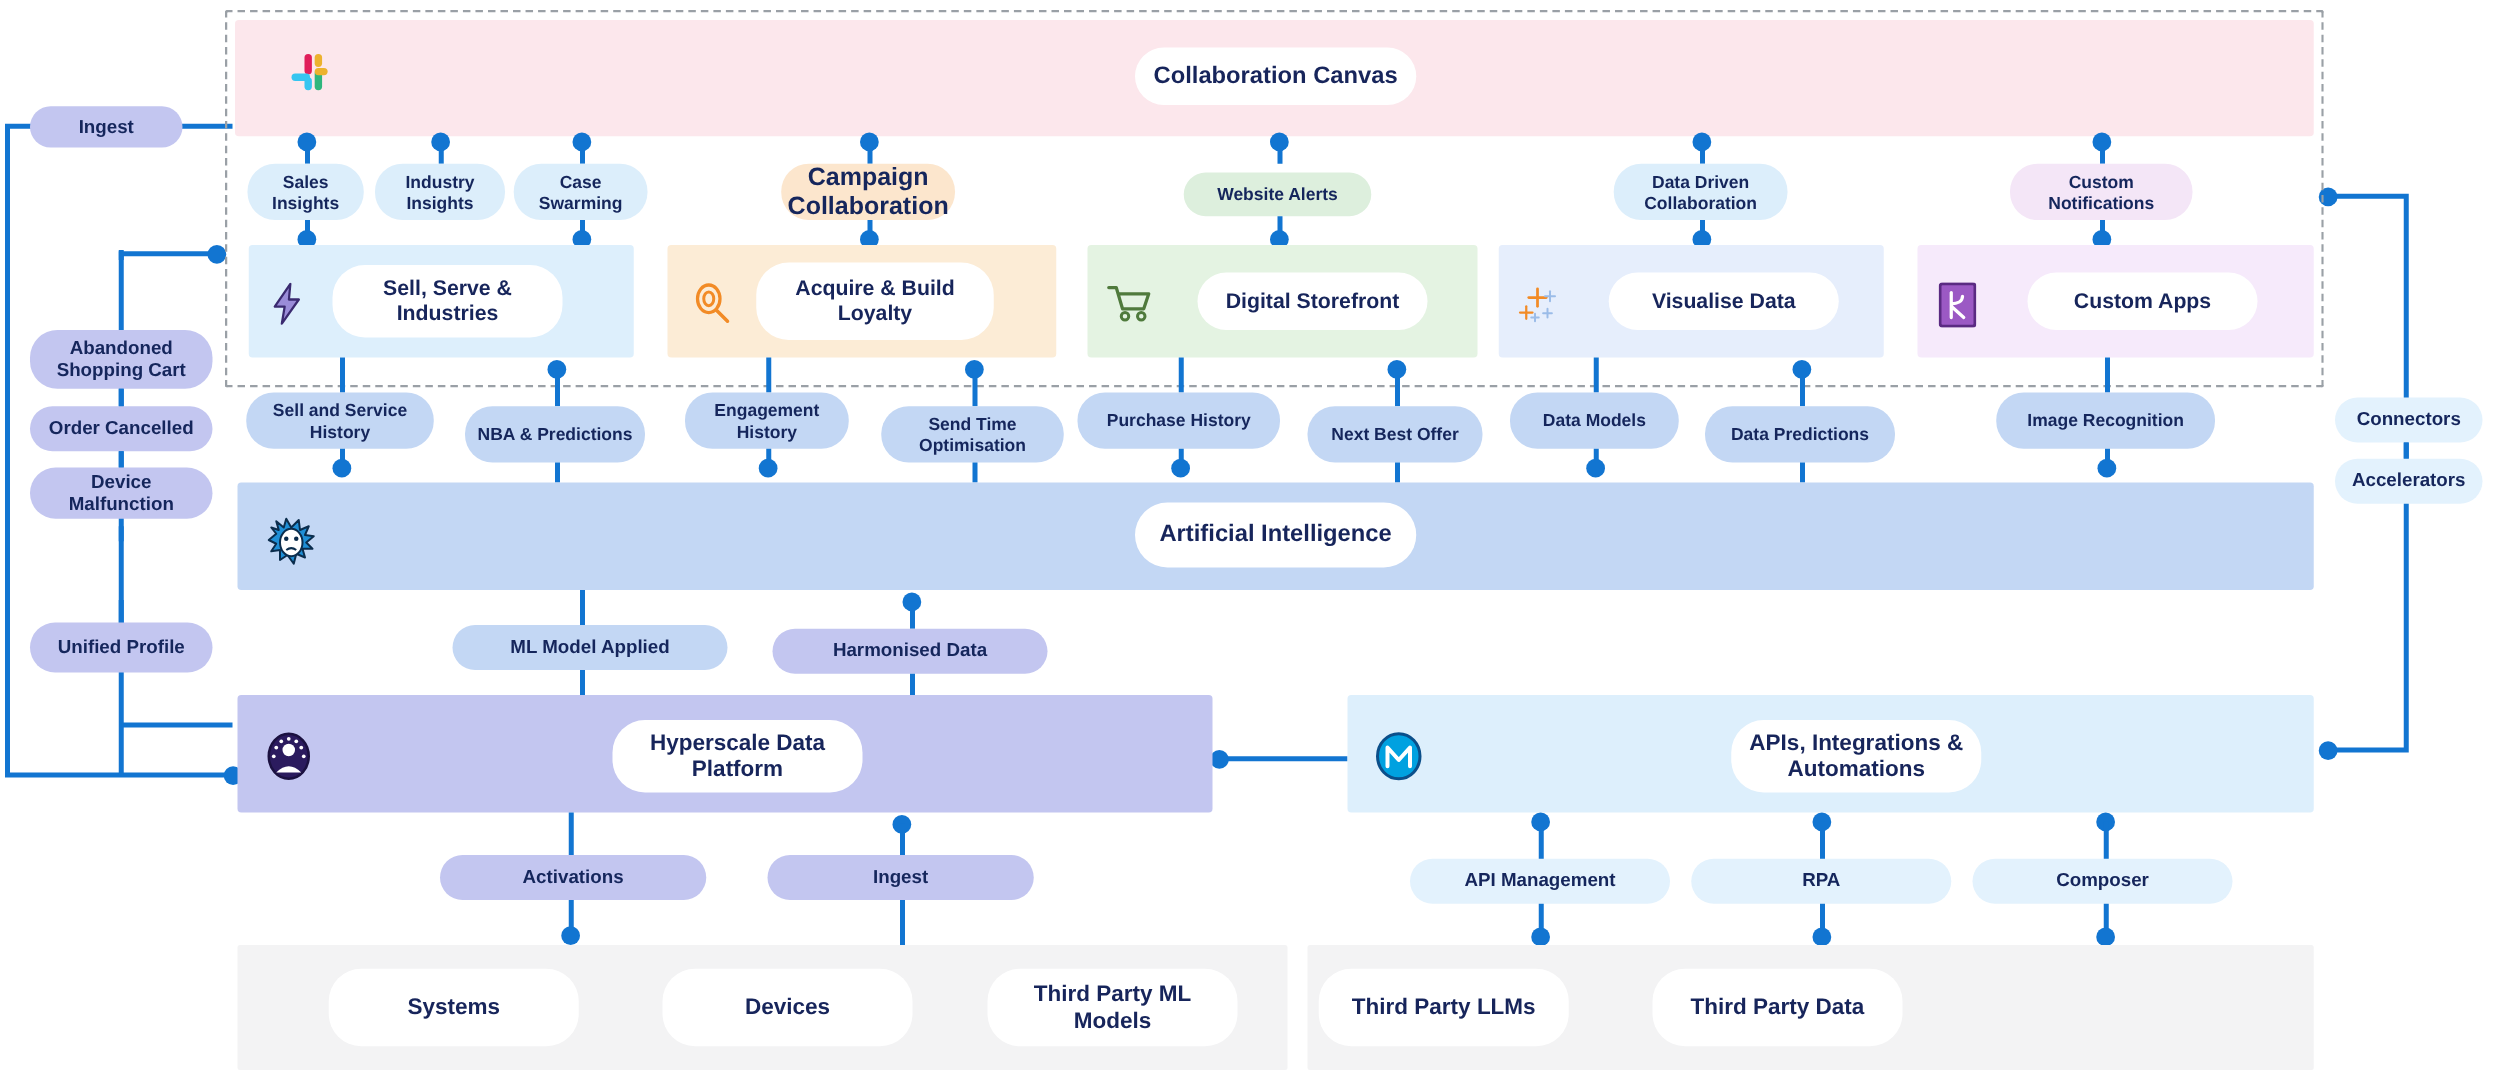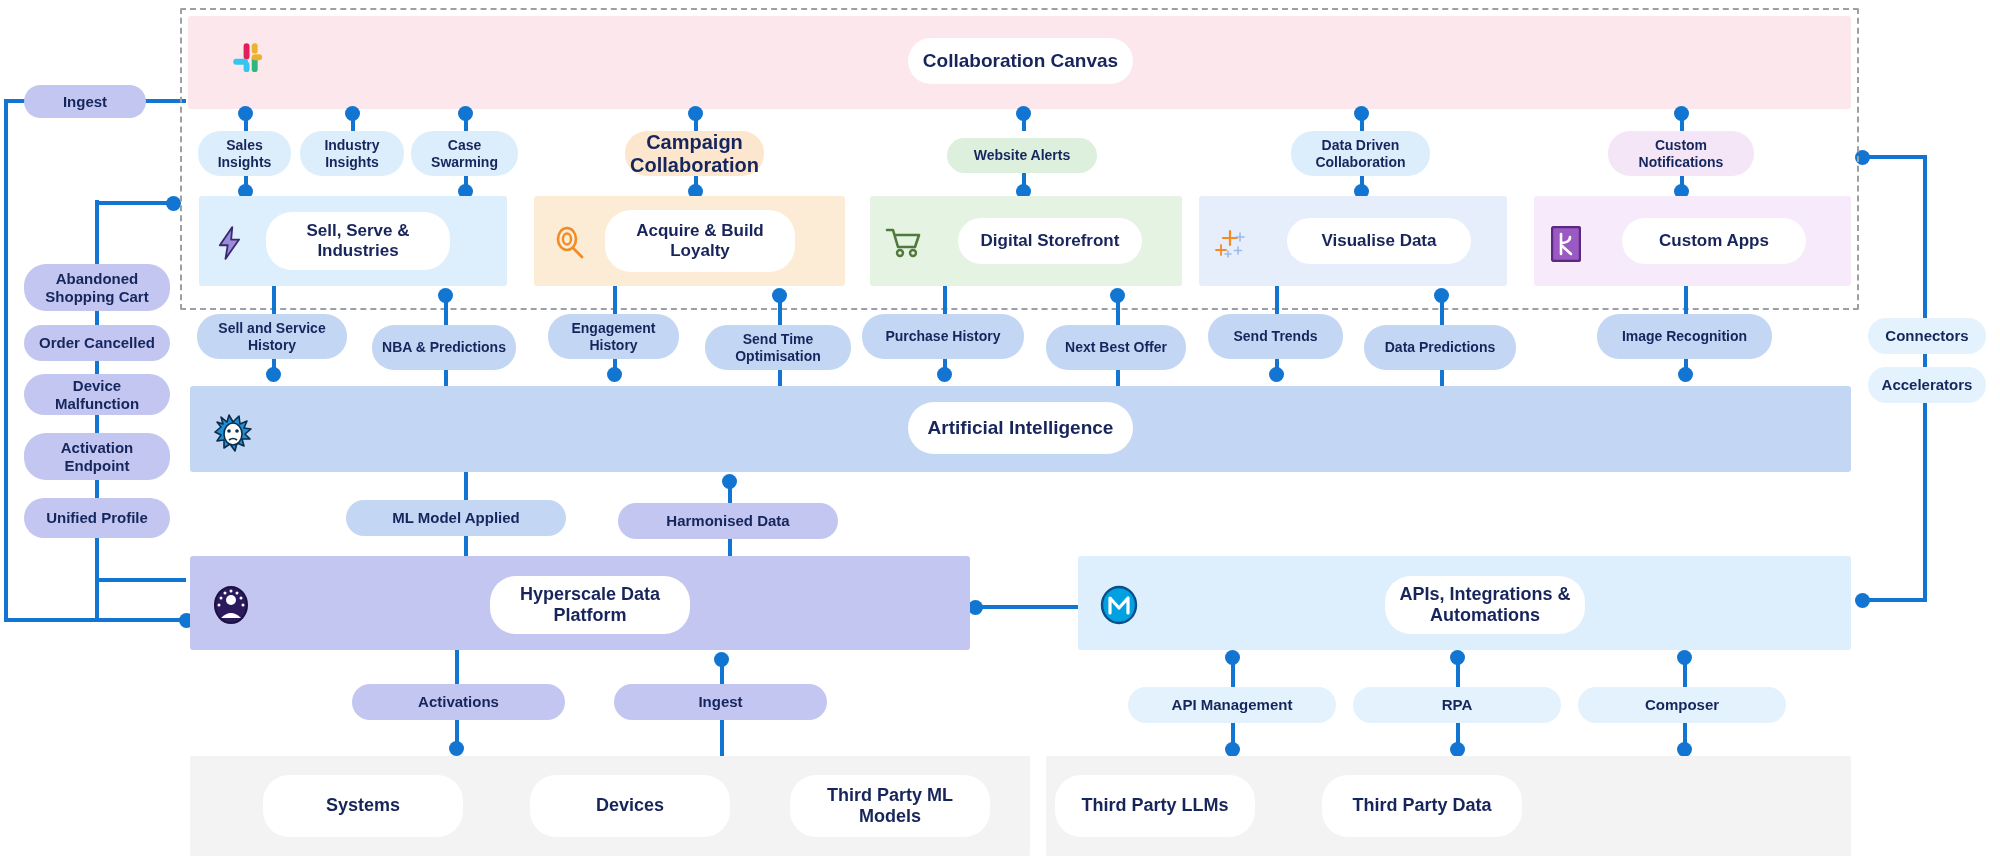--- a/index.html
+++ b/index.html
@@ -120,21 +120,20 @@
 
   <div class="abs pill pill-periwinkle" style="left:24px;top:264px;width:146px;height:47px;font-size:15px;">Abandoned Shopping Cart</div>
   <div class="abs vline" style="left:95px;top:311px;height:14px;"></div>
 
   <div class="abs pill pill-periwinkle" style="left:24px;top:325px;width:146px;height:36px;font-size:15px;">Order Cancelled</div>
   <div class="abs vline" style="left:95px;top:361px;height:13px;"></div>
 
   <div class="abs pill pill-periwinkle" style="left:24px;top:374px;width:146px;height:41px;font-size:15px;">Device Malfunction</div>
   <div class="abs vline" style="left:95px;top:421px;height:12px;"></div>
 
-  <div class="abs pill pill-periwinkle" style="left:24px;top:433px;width:146px;height:47px;font-size:15px;">Activation Endpoint</div>
   <div class="abs vline" style="left:95px;top:480px;height:26px;"></div>
 
   <div class="abs pill pill-periwinkle" style="left:24px;top:498px;width:146px;height:40px;font-size:15px;">Unified Profile</div>
 
   <div class="abs pill pill-palest" style="left:1868px;top:318px;width:118px;height:36px;font-size:15px;">Connectors</div>
   <div class="abs vline" style="left:1923px;top:354px;height:13px;"></div>
   <div class="abs pill pill-palest" style="left:1868px;top:367px;width:118px;height:36px;font-size:15px;">Accelerators</div>
 
   <div class="abs dashed-group" style="left:180px;top:8px;width:1679px;height:302px;"></div>
 
@@ -277,21 +276,21 @@
   <div class="abs pill pill-midblue" style="left:862px;top:314px;width:162px;height:45px;font-size:14px;">Purchase History</div>
   <div class="abs vline" style="left:943px;top:359px;height:14px;"></div>
   <div class="abs knob" style="left:937px;top:367px;"></div>
 
   <div class="abs knob" style="left:1110px;top:288px;"></div>
   <div class="abs vline" style="left:1116px;top:295px;height:30px;"></div>
   <div class="abs pill pill-midblue" style="left:1046px;top:325px;width:140px;height:45px;font-size:14px;">Next Best Offer</div>
   <div class="abs vline" style="left:1116px;top:370px;height:16px;"></div>
 
   <div class="abs vline" style="left:1275px;top:286px;height:28px;"></div>
-  <div class="abs pill pill-midblue" style="left:1208px;top:314px;width:135px;height:45px;font-size:14px;">Send Trends</div>
+  <div class="abs pill pill-midblue" style="left:1208px;top:314px;width:135px;height:45px;font-size:14px;">Data Models</div>
   <div class="abs vline" style="left:1275px;top:359px;height:14px;"></div>
   <div class="abs knob" style="left:1269px;top:367px;"></div>
 
   <div class="abs knob" style="left:1434px;top:288px;"></div>
   <div class="abs vline" style="left:1440px;top:295px;height:30px;"></div>
   <div class="abs pill pill-midblue" style="left:1364px;top:325px;width:152px;height:45px;font-size:14px;">Data Predictions</div>
   <div class="abs vline" style="left:1440px;top:370px;height:16px;"></div>
 
   <div class="abs vline" style="left:1684px;top:286px;height:28px;"></div>
   <div class="abs pill pill-midblue" style="left:1597px;top:314px;width:175px;height:45px;font-size:14px;">Image Recognition</div>
@@ -304,21 +303,21 @@
       <path d="M8 14 L4 9 L10 11 L8 4 L14 9 L16 2 L20 9 L26 3 L27 11 L34 8 L31 15 L38 16 L32 21 L37 26 L29 26 L31 33 L24 30 L22 38 L17 31 L11 35 L11 27 L4 28 L8 22 L2 19 Z" fill="#1f8fd6" stroke="#0b2d4d" stroke-width="1.6" stroke-linejoin="round"></path>
       <ellipse cx="20" cy="21" rx="9" ry="11" fill="#ffffff" stroke="#0b2d4d" stroke-width="1.6"></ellipse>
       <circle cx="16" cy="18" r="1.8" fill="#0b2d4d"></circle>
       <circle cx="24" cy="18" r="1.8" fill="#0b2d4d"></circle>
       <path d="M16 27 Q20 24 24 27" stroke="#0b2d4d" stroke-width="1.6" fill="none"></path>
     </svg>
   </div>
   <div class="abs capsule" style="left:908px;top:402px;width:225px;height:52px;font-size:19px;">Artificial Intelligence</div>
 
   <div class="abs vline" style="left:464px;top:472px;height:28px;"></div>
-  <div class="abs pill pill-midblue" style="left:346px;top:500px;width:220px;height:36px;font-size:15px;">ML Model Applied</div>
+  <div class="abs pill pill-midblue" style="left:362px;top:500px;width:220px;height:36px;font-size:15px;">ML Model Applied</div>
   <div class="abs vline" style="left:464px;top:536px;height:20px;"></div>
 
   <div class="abs knob" style="left:722px;top:474px;"></div>
   <div class="abs vline" style="left:728px;top:481px;height:22px;"></div>
   <div class="abs pill pill-periwinkle" style="left:618px;top:503px;width:220px;height:36px;font-size:15px;">Harmonised Data</div>
   <div class="abs vline" style="left:728px;top:539px;height:17px;"></div>
 
   <div class="abs band" style="left:190px;top:556px;width:780px;height:94px;background:#c3c6f0;"></div>
   <div class="abs icon-wrap" style="left:210px;top:585px;width:42px;height:40px;">
     <svg viewBox="0 0 40 40" width="40" height="40" xmlns="http://www.w3.org/2000/svg">

